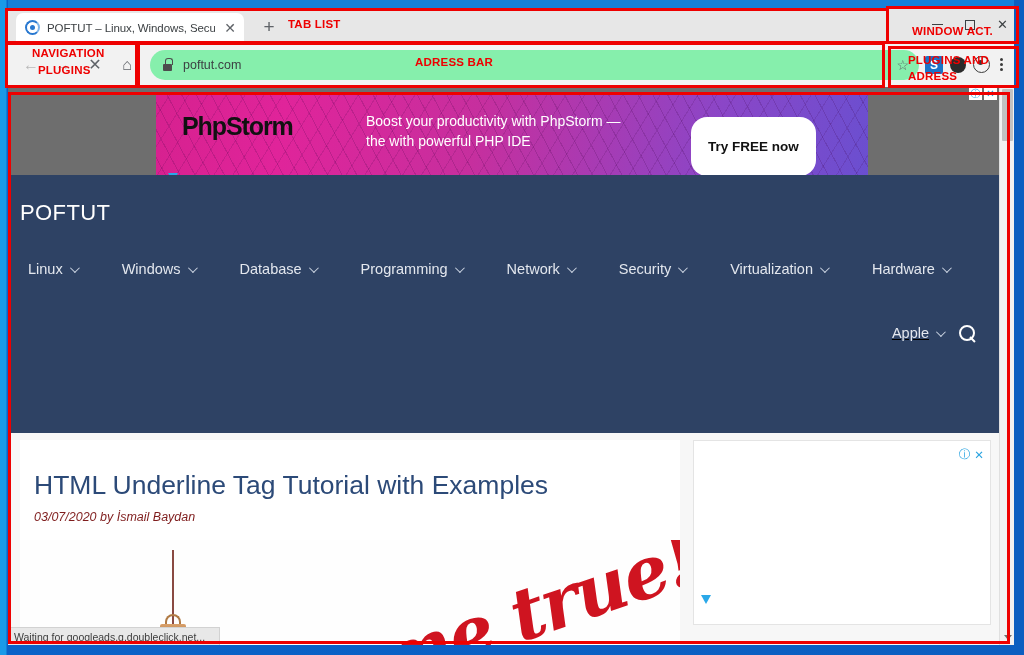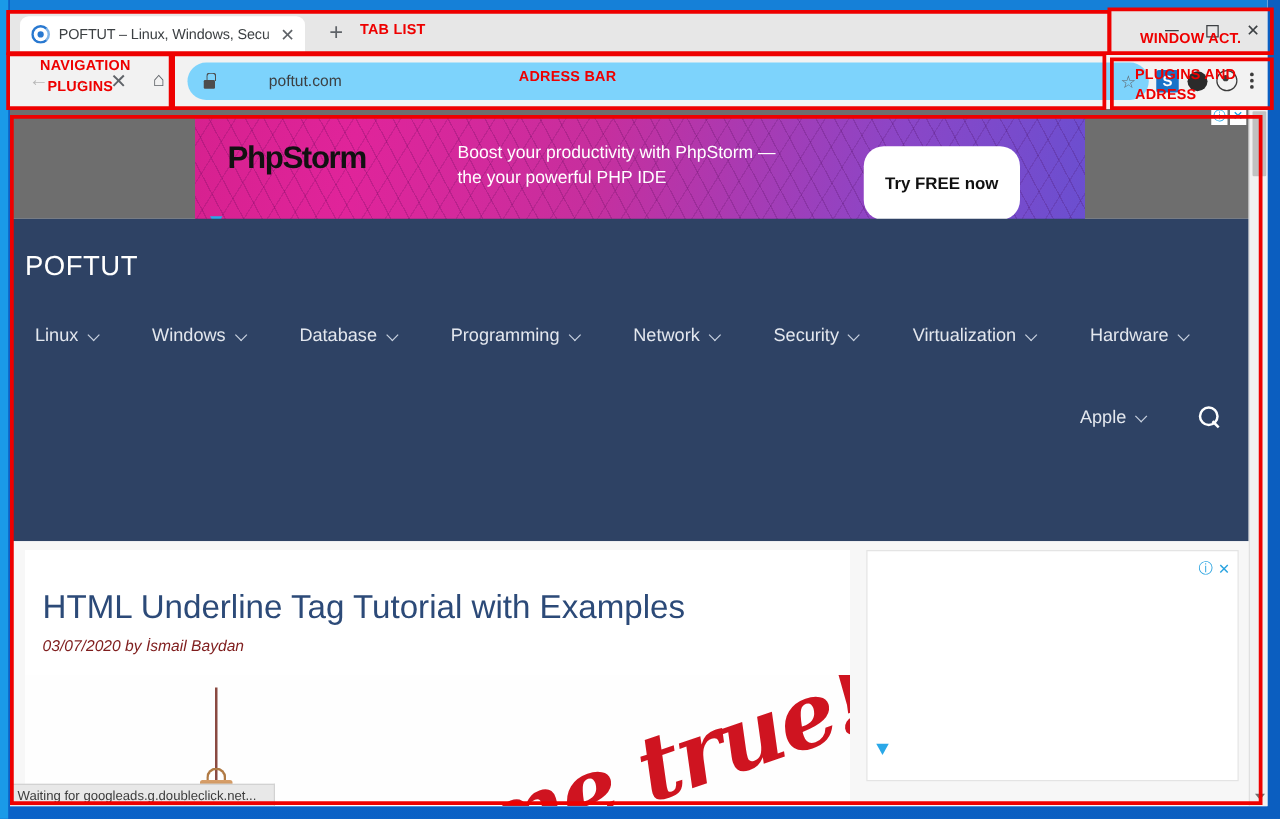--- a/index.html
+++ b/index.html
@@ -92,24 +92,23 @@
   }
   .nav-btn {
     width: 30px; height: 30px;
     display: flex; align-items: center; justify-content: center;
     font-size: 16px; color: #b9b9b9;
   }
   .nav-btn.active { color: #5f6368; }
 
   #omnibox {
     flex: 1 1 auto; height: 30px; margin-left: 8px; margin-right: 6px;
-    background: #7dd3fc; border-radius: 15px;
+    background: #86efac; border-radius: 15px;
     display: flex; align-items: center; padding: 0 12px;
     position: relative;
-    gap: 32px;
   }
   #lock-icon {
     flex: 0 0 11px; margin-right: 10px; position: relative;
     width: 11px; height: 13px;
   }
   #lock-icon::before {
     content: ""; position: absolute; left: 1px; bottom: 0;
     width: 9px; height: 7px; background: #4d4d4d; border-radius: 1px;
   }
   #lock-icon::after {
@@ -222,21 +221,21 @@
     display: flex; align-items: center; gap: 7px;
     margin-right: 45px; white-space: nowrap;
   }
   .caret {
     display: inline-block; width: 7px; height: 7px;
     border-right: 1.6px solid #c9d2e0; border-bottom: 1.6px solid #c9d2e0;
     transform: rotate(45deg) translateY(-2px);
   }
   #second-nav {
     position: absolute; right: 22px; top: 150px;
-    display: flex; align-items: center; gap: 44px;
+    display: flex; align-items: flex-start; gap: 16px; text-decoration: underline;
   }
   #search-icon-wrap {
     width: 18px; height: 18px; position: relative;
   }
   #search-icon-wrap::before {
     content: ""; position: absolute; left: 0; top: 0;
     width: 12px; height: 12px; border: 2px solid #fff; border-radius: 50%;
   }
   #search-icon-wrap::after {
     content: ""; position: absolute; left: 11px; top: 11px;
@@ -418,21 +417,21 @@
     </div>
 
     <div id="viewport">
 
       <div id="ad-strip">
         <div id="ad-banner">
           <div class="ad-lines"></div>
           <div id="ad-logo">PhpStorm</div>
           <div id="ad-text">
             <div>Boost your productivity with PhpStorm —</div>
-            <div>the your powerful PHP IDE</div>
+            <div>the with powerful PHP IDE</div>
           </div>
           <div id="ad-cta">Try FREE now</div>
           <div id="ad-triangle"></div>
         </div>
         <div id="ad-close-box">
           <span class="ad-chip">ⓘ</span>
           <span class="ad-chip">✕</span>
         </div>
       </div>
 

